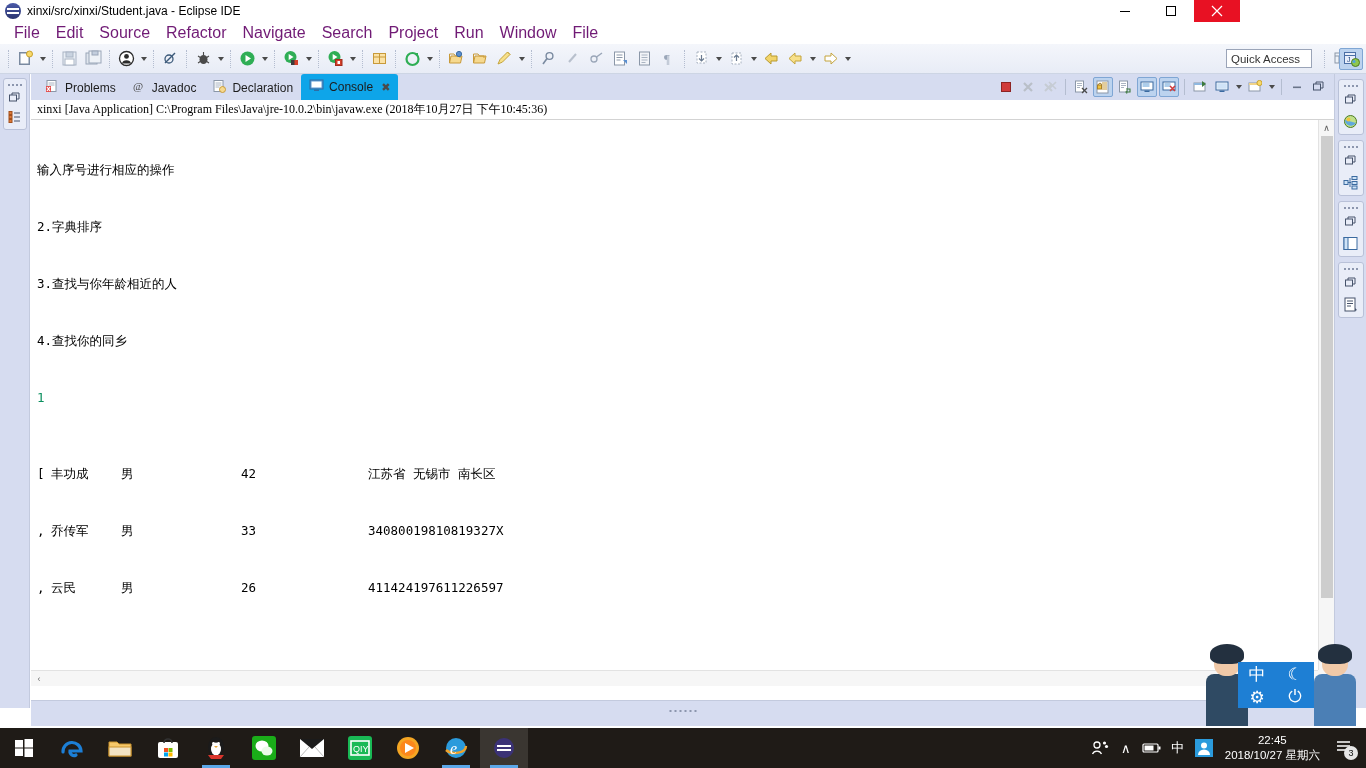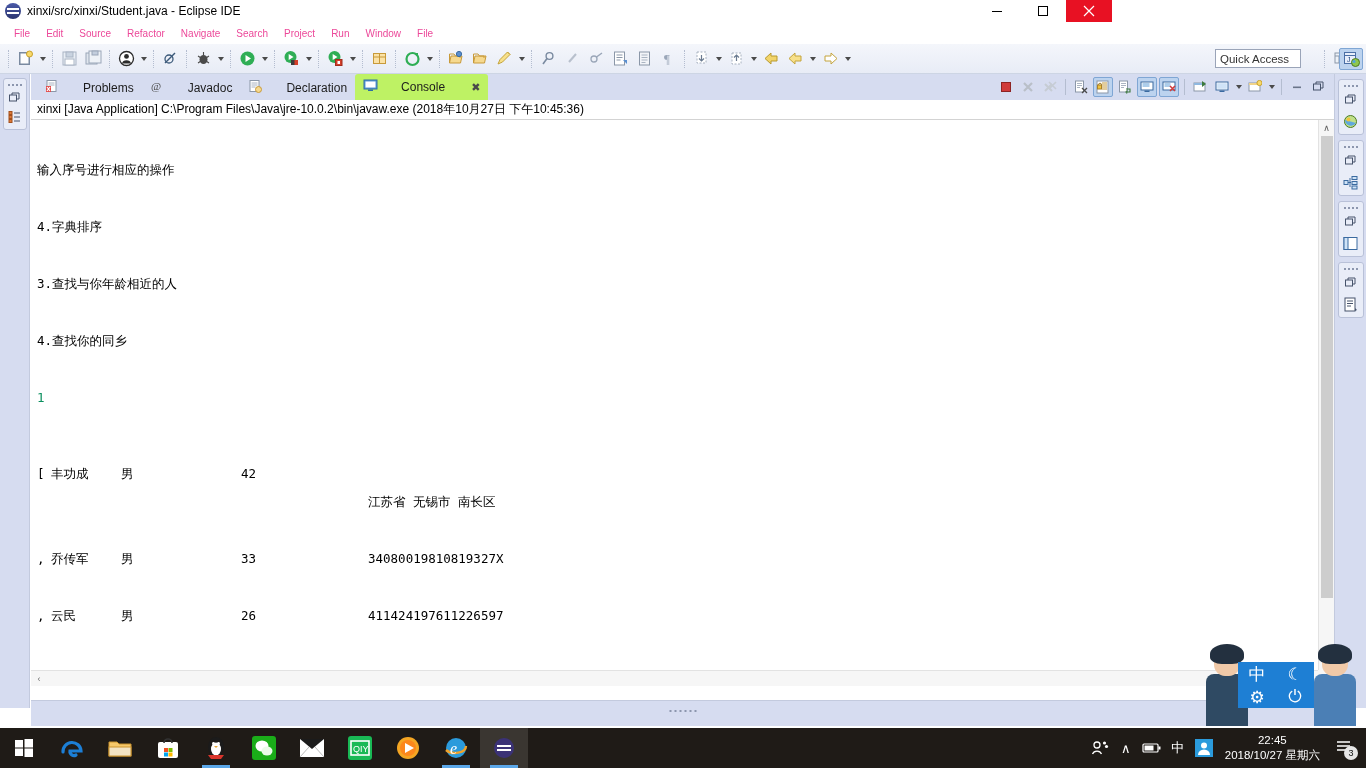--- a/index.html
+++ b/index.html
@@ -6,21 +6,21 @@
   html, body {
     width: 1366px; height: 768px;
     overflow: hidden;
     font-family: "Liberation Sans", sans-serif;
     background: #ffffff;
   }
   #app { position: relative; width: 1366px; height: 768px; }
 
   
   .titlebar {
-    position: absolute; left: 0; top: 0; width: 1112px; height: 22px;
+    position: absolute; left: 0; top: 0; width: 1240px; height: 22px;
     background: #ffffff;
     display: flex; align-items: center;
   }
   .title-icon {
     width: 16px; height: 16px; margin-left: 5px; margin-right: 6px;
     border-radius: 50%;
     background: linear-gradient(#4a5aa8, #2b3570);
     position: relative; flex: 0 0 auto;
   }
   .title-icon::before {
@@ -39,21 +39,21 @@
   }
   .winbtn.close { background: #e81123; color: #fff; }
   .winbtn svg { display:block; }
 
   
   .menubar {
     position: absolute; left: 0; top: 22px; width: 1366px; height: 22px;
     background: #ffffff; display: flex; align-items: center; padding-left: 6px;
   }
   .menu-item {
-    font-size: 10px; color: #ec4899; padding: 2px 8px; white-space: nowrap;
+    font-size: 16px; color: #701a75; padding: 2px 8px; white-space: nowrap;
   }
 
   
   .toolbar {
     position: absolute; left: 0; top: 44px; width: 1366px; height: 30px;
     background: linear-gradient(#f4f6fb, #e8ecf6);
     border-bottom: 1px solid #cdd5e4;
     display: flex; align-items: center; padding-left: 4px;
   }
   .tb-btn {
@@ -70,21 +70,21 @@
   }
   .tb-sep {
     width: 0; height: 18px; border-left: 1px dotted #b4bdd0; margin: 0 4px; flex: 0 0 auto;
   }
   .quick-access {
     margin-left: auto; display: flex; align-items: center; padding-right: 4px;
   }
   .qa-box {
     width: 86px; height: 19px; border: 1px solid #9aa4b8; background: #fff;
     font-size: 11.5px; color: #333; display: flex; align-items: center; padding-left: 4px;
-    margin-right: 19px;
+    margin-right: 8px;
   }
 
   
   .leftbar {
     position: absolute; left: 0; top: 74px; width: 30px; height: 634px;
     background: #d6dcf0;
     border-right: 1px solid #c3cade;
   }
   .ministack {
     margin: 4px auto 0; width: 24px;
@@ -123,62 +123,62 @@
   
   .panel {
     position: absolute; left: 31px; top: 74px; width: 1303px; height: 634px;
     background: #ffffff;
   }
   .tabrow {
     position: relative; height: 26px; background: #d6dcf0;
     display: flex; align-items: flex-end; padding-left: 6px;
   }
   .tab {
-    height: 24px; display: flex; align-items: center; gap: 23px;
+    height: 24px; display: flex; align-items: center; gap: 5px;
     padding: 0 8px; font-size: 12px; color: #1c1c1c; white-space: nowrap;
   }
   .tab.active {
-    background: #bef264; border-top-left-radius: 3px; border-top-right-radius: 3px;
+    background: #0ea5e9; border-top-left-radius: 3px; border-top-right-radius: 3px;
     height: 26px;
   }
   .tab .x { font-size: 11px; color: #4a4a4a; margin-left: 3px; }
   .tab-tools {
     margin-left: auto; display: flex; align-items: center; padding-right: 4px; height: 26px;
   }
   .tt-btn {
     width: 20px; height: 20px; display: inline-flex; align-items: center; justify-content: center;
     margin: 0 1px;
   }
   .tt-btn.on { background: #bcd3ef; border: 1px solid #7fa6d4; border-radius: 2px; }
   .tt-sep { width: 0; height: 16px; border-left: 1px solid #b4bdd0; margin: 0 4px; }
 
   .runline {
     height: 20px; background: #ffffff; border-bottom: 1px solid #d3d3d3;
     display: flex; align-items: center; padding-left: 6px;
-    font-size: 12px; color: #000; white-space: nowrap;
+    font-size: 12px; color: #000; white-space: nowrap; font-family: Liberation Serif, serif;
   }
 
   .console-wrap {
     position: relative; height: 566px; background: #fff; overflow: hidden;
   }
   .console {
     position: absolute; left: 0; top: 0; right: 16px; bottom: 16px;
     padding: 2px 0 0 6px; overflow: hidden;
     font-family: "DejaVu Sans Mono", "Liberation Mono", monospace;
     font-size: 12.5px; line-height: 19px; color: #000;
     white-space: pre;
   }
   .console .green { color: #0a8f5e; }
   .row { display: flex; }
   .c-pre { width: 14px; flex: 0 0 auto; }
   .c-name { width: 70px; flex: 0 0 auto; }
   .c-sex { width: 120px; flex: 0 0 auto; }
   .c-age { width: 127px; flex: 0 0 auto; }
   .c-id  { width: 235px; flex: 0 0 auto; }
-  .c-addr { flex: 1 1 auto; margin-top: 28px; }
+  .c-addr { flex: 1 1 auto; }
 
   .vscroll {
     position: absolute; right: 0; top: 0; width: 16px; bottom: 16px;
     background: #f6f6f6; border-left: 1px solid #e2e2e2;
   }
   .vs-up {
     height: 16px; display: flex; align-items: center; justify-content: center;
     color: #606060; font-size: 9px;
   }
   .vs-thumb {
@@ -762,21 +762,21 @@
             </svg>
         </div>
       </div>
     </div>
 
     <div class="runline">xinxi [Java Application] C:\Program Files\Java\jre-10.0.2\bin\javaw.exe (2018年10月27日 下午10:45:36)</div>
 
     <div class="console-wrap">
       <div class="console">
         <div>输入序号进行相应的操作</div>
-        <div>4.字典排序</div>
+        <div>2.字典排序</div>
         <div>3.查找与你年龄相近的人</div>
         <div>4.查找你的同乡</div>
         <div class="green">1</div>
 
         <div class="row"><span class="c-pre">[</span><span class="c-name">丰功成</span><span class="c-sex">男</span><span class="c-age">42</span><span class="c-addr">江苏省 无锡市 南长区</span></div>
         <div class="row"><span class="c-pre">,</span><span class="c-name">乔传军</span><span class="c-sex">男</span><span class="c-age">33</span><span class="c-id">34080019810819327X</span></div>
         <div class="row"><span class="c-pre">,</span><span class="c-name">云民</span><span class="c-sex">男</span><span class="c-age">26</span><span class="c-id">411424197611226597</span></div>
         
         
         

